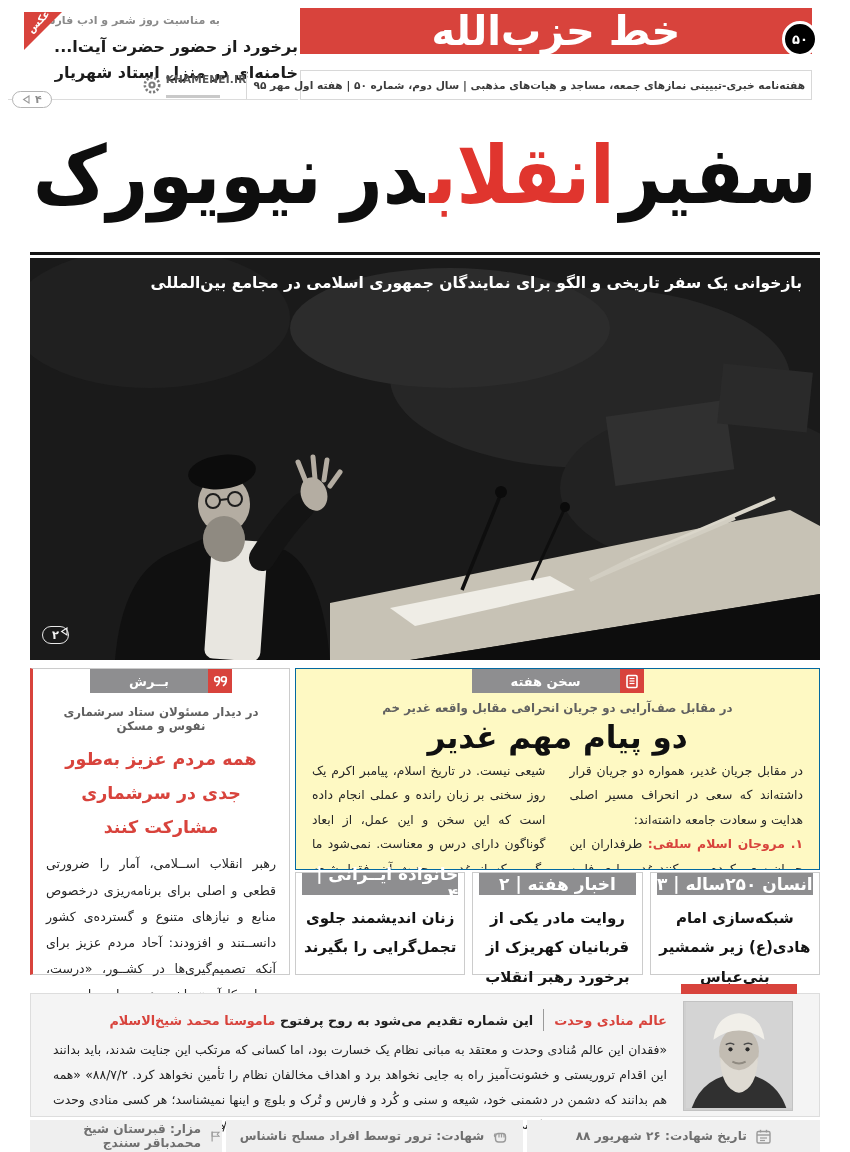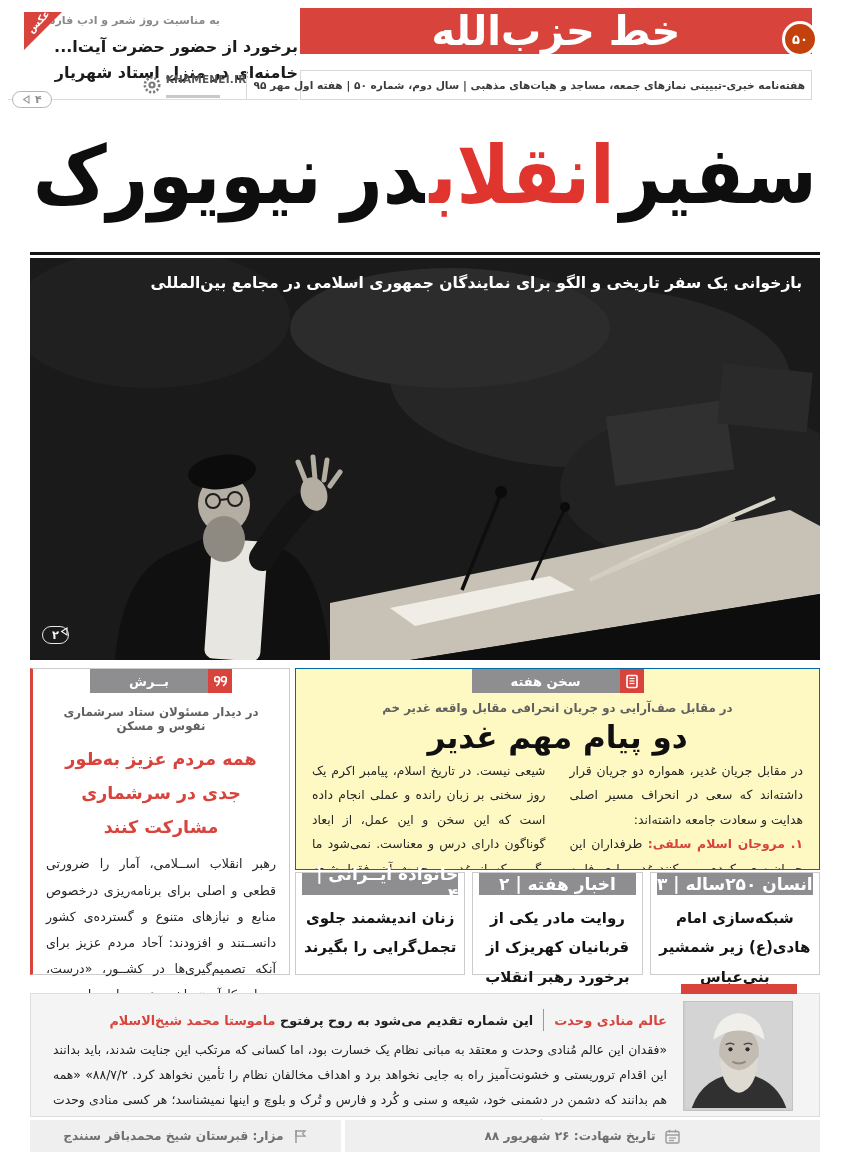--- a/index.html
+++ b/index.html
@@ -18,21 +18,21 @@
   .hl-title{position:absolute;top:26px;right:0px;left:6px;text-align:right;
           font-size:16px;line-height:1.62;font-weight:bold;color:#1c1c1c;}
   .pill{display:inline-flex;align-items:center;gap:5px;border:1px solid #b4b4b4;border-radius:9px;
           padding:1px 9px;color:#8d8d8d;font-size:11px;font-weight:bold;background:#fff;}
   .hl-badge{position:absolute;left:4px;bottom:-9px;background:#fff;}
 
   
   .masthead{left:300px;top:8px;width:512px;height:46px;background:var(--red);
           display:flex;align-items:center;justify-content:center;}
   .masthead .logo{color:#fff;font-size:40px;font-weight:bold;letter-spacing:-2px;transform:scaleY(1.02);}
-  .issue-circle{left:782px;top:21px;width:36px;height:36px;border-radius:50%;background:#c2410c;
+  .issue-circle{left:782px;top:21px;width:36px;height:36px;border-radius:50%;background:#000000;
           border:3px solid #fff;display:flex;align-items:center;justify-content:center;
           color:#fff;font-size:13px;font-weight:bold;z-index:3;}
   .masthead-sub{left:300px;top:70px;width:512px;height:30px;border:1px solid #d8d8d8;background:#fff;
           display:flex;align-items:stretch;}
   .masthead-sub .sub-text{flex:1;display:flex;align-items:center;justify-content:center;
           font-size:10.6px;font-weight:bold;color:#3c3c3c;padding:0 6px;white-space:nowrap;}
   .masthead-sub .site{width:138px;border-right:1px solid #d8d8d8;display:flex;align-items:center;
           justify-content:flex-start;gap:4px;direction:ltr;}
   .site .site-name{font-size:10.5px;font-weight:bold;color:#555;letter-spacing:.2px;}
   .site .tagline{width:54px;height:3px;background:#c9c9c9;margin-top:10px;}
@@ -295,20 +295,30 @@
       <svg width="17" height="17" viewBox="0 0 17 17">
         <rect x="2" y="3.5" width="13" height="11.5" rx="1.5" fill="none" stroke="#9a9a9a" stroke-width="1.4"></rect>
         <line x1="2" y1="7" x2="15" y2="7" stroke="#9a9a9a" stroke-width="1.4"></line>
         <line x1="5.5" y1="1.8" x2="5.5" y2="4.5" stroke="#9a9a9a" stroke-width="1.4"></line>
         <line x1="11.5" y1="1.8" x2="11.5" y2="4.5" stroke="#9a9a9a" stroke-width="1.4"></line>
         <line x1="5" y1="10" x2="12" y2="10" stroke="#9a9a9a" stroke-width="1.2"></line>
         <line x1="5" y1="12.5" x2="10" y2="12.5" stroke="#9a9a9a" stroke-width="1.2"></line>
       </svg>
       <span>تاریخ شهادت: ۲۶ شهریور ۸۸</span>
     </div>
+    <div class="fcell fc2">
+      <svg width="17" height="17" viewBox="0 0 17 17">
+        <rect x="3.5" y="5.5" width="10" height="8.5" rx="3" fill="none" stroke="#9a9a9a" stroke-width="1.4"></rect>
+        <line x1="7" y1="5.5" x2="7" y2="9.5" stroke="#9a9a9a" stroke-width="1.2"></line>
+        <line x1="9.5" y1="5.5" x2="9.5" y2="9.5" stroke="#9a9a9a" stroke-width="1.2"></line>
+        <line x1="12" y1="5.5" x2="12" y2="9.5" stroke="#9a9a9a" stroke-width="1.2"></line>
+        <path d="M3.5 9 q-2 -1.5 0 -3.5" fill="none" stroke="#9a9a9a" stroke-width="1.4"></path>
+      </svg>
+      <span>شهادت: ترور توسط افراد مسلح ناشناس</span>
+    </div>
     <div class="fcell fc3">
       <svg width="16" height="17" viewBox="0 0 16 17">
         <line x1="4" y1="2" x2="4" y2="15" stroke="#9a9a9a" stroke-width="1.5"></line>
         <path d="M4 3 h9 l-2.4 2.6 2.4 2.6 h-9 Z" fill="none" stroke="#9a9a9a" stroke-width="1.3"></path>
       </svg>
       <span>مزار: قبرستان شیخ محمدباقر سنندج</span>
     </div>
   </div>
 
 </div>

